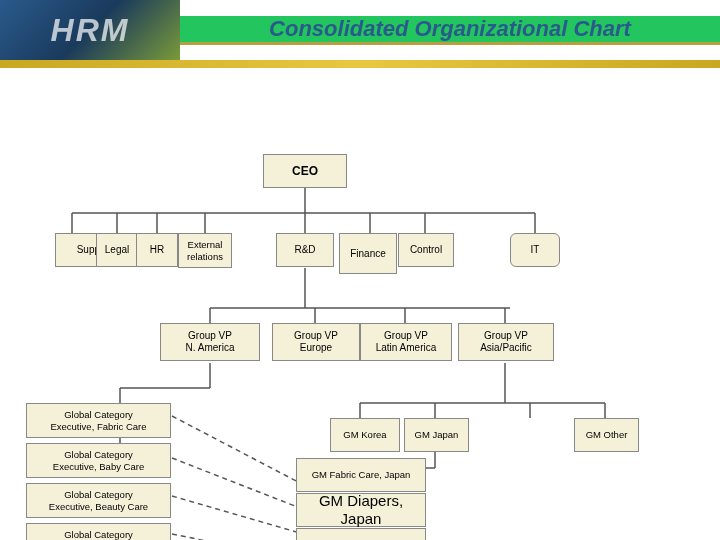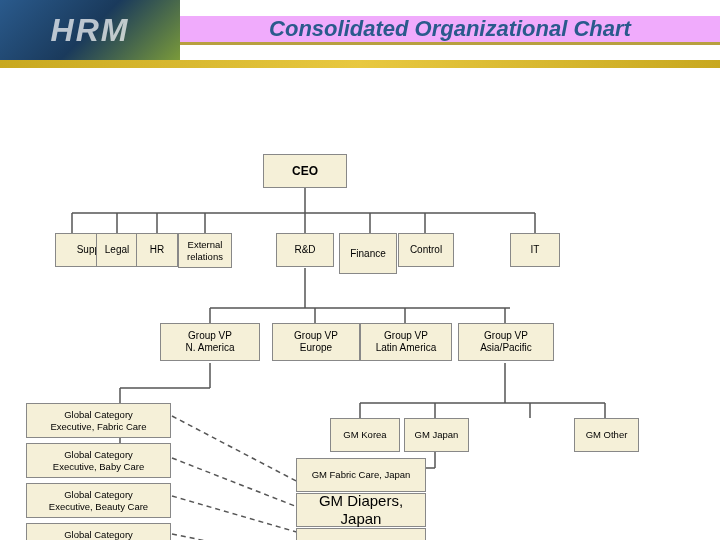--- a/index.html
+++ b/index.html
@@ -28,21 +28,21 @@
     }
     .logo-text {
       color: rgba(255,255,255,0.7);
       font-size: 32px;
       font-weight: bold;
       font-style: italic;
       letter-spacing: 2px;
     }
     .title-area {
       flex: 1;
-      background: #f0abfc;
+      background: #22c55e;
       display: flex;
       align-items: center;
       justify-content: center;
       border-bottom: 3px solid #b8a040;
     }
     .title-text {
       font-size: 22px;
       font-style: italic;
       font-weight: bold;
       color: #2a5a8c;
@@ -163,21 +163,21 @@
     <span>CEO</span>
   </div>
 
   <div class="org-box" style="left:35px; top:165px; width:74px; height:28px;margin-left:20px;">Supply</div>
   <div class="org-box" style="left:96px; top:165px; width:42px; height:28px;">Legal</div>
   <div class="org-box" style="left:136px; top:165px; width:42px; height:28px;">HR</div>
   <div class="org-box" style="left:178px; top:165px; width:54px; height:35px; font-size:9.5px;">External relations</div>
   <div class="org-box" style="left:276px; top:165px; width:58px; height:28px;">R&amp;D</div>
   <div class="org-box" style="left:339px; top:165px; width:58px; height:41px;">Finance</div>
   <div class="org-box" style="left:398px; top:165px; width:56px; height:28px;">Control</div>
-  <div class="org-box" style="left:510px; top:165px; width:50px; height:28px;">IT</div>
+  <div class="org-box" style="left:510px; top:165px; width:50px; height:28px;border-radius:6px;">IT</div>
 
   <div class="org-box" style="left:160px; top:255px; width:100px; height:38px;">Group VP<br>N. America</div>
   <div class="org-box" style="left:272px; top:255px; width:88px; height:38px;">Group VP<br>Europe</div>
   <div class="org-box" style="left:360px; top:255px; width:92px; height:38px;">Group VP<br>Latin America</div>
   <div class="org-box" style="left:458px; top:255px; width:96px; height:38px;">Group VP<br>Asia/Pacific</div>
 
   <div class="org-box" style="left:26px; top:335px; width:145px; height:35px; font-size:9.5px;">Global Category<br>Executive, Fabric Care</div>
   <div class="org-box" style="left:26px; top:375px; width:145px; height:35px; font-size:9.5px;">Global Category<br>Executive, Baby Care</div>
   <div class="org-box" style="left:26px; top:415px; width:145px; height:35px; font-size:9.5px;">Global Category<br>Executive, Beauty Care</div>
   <div class="org-box" style="left:26px; top:455px; width:145px; height:35px; font-size:9.5px;">Global Category<br>Executive, Other</div>

